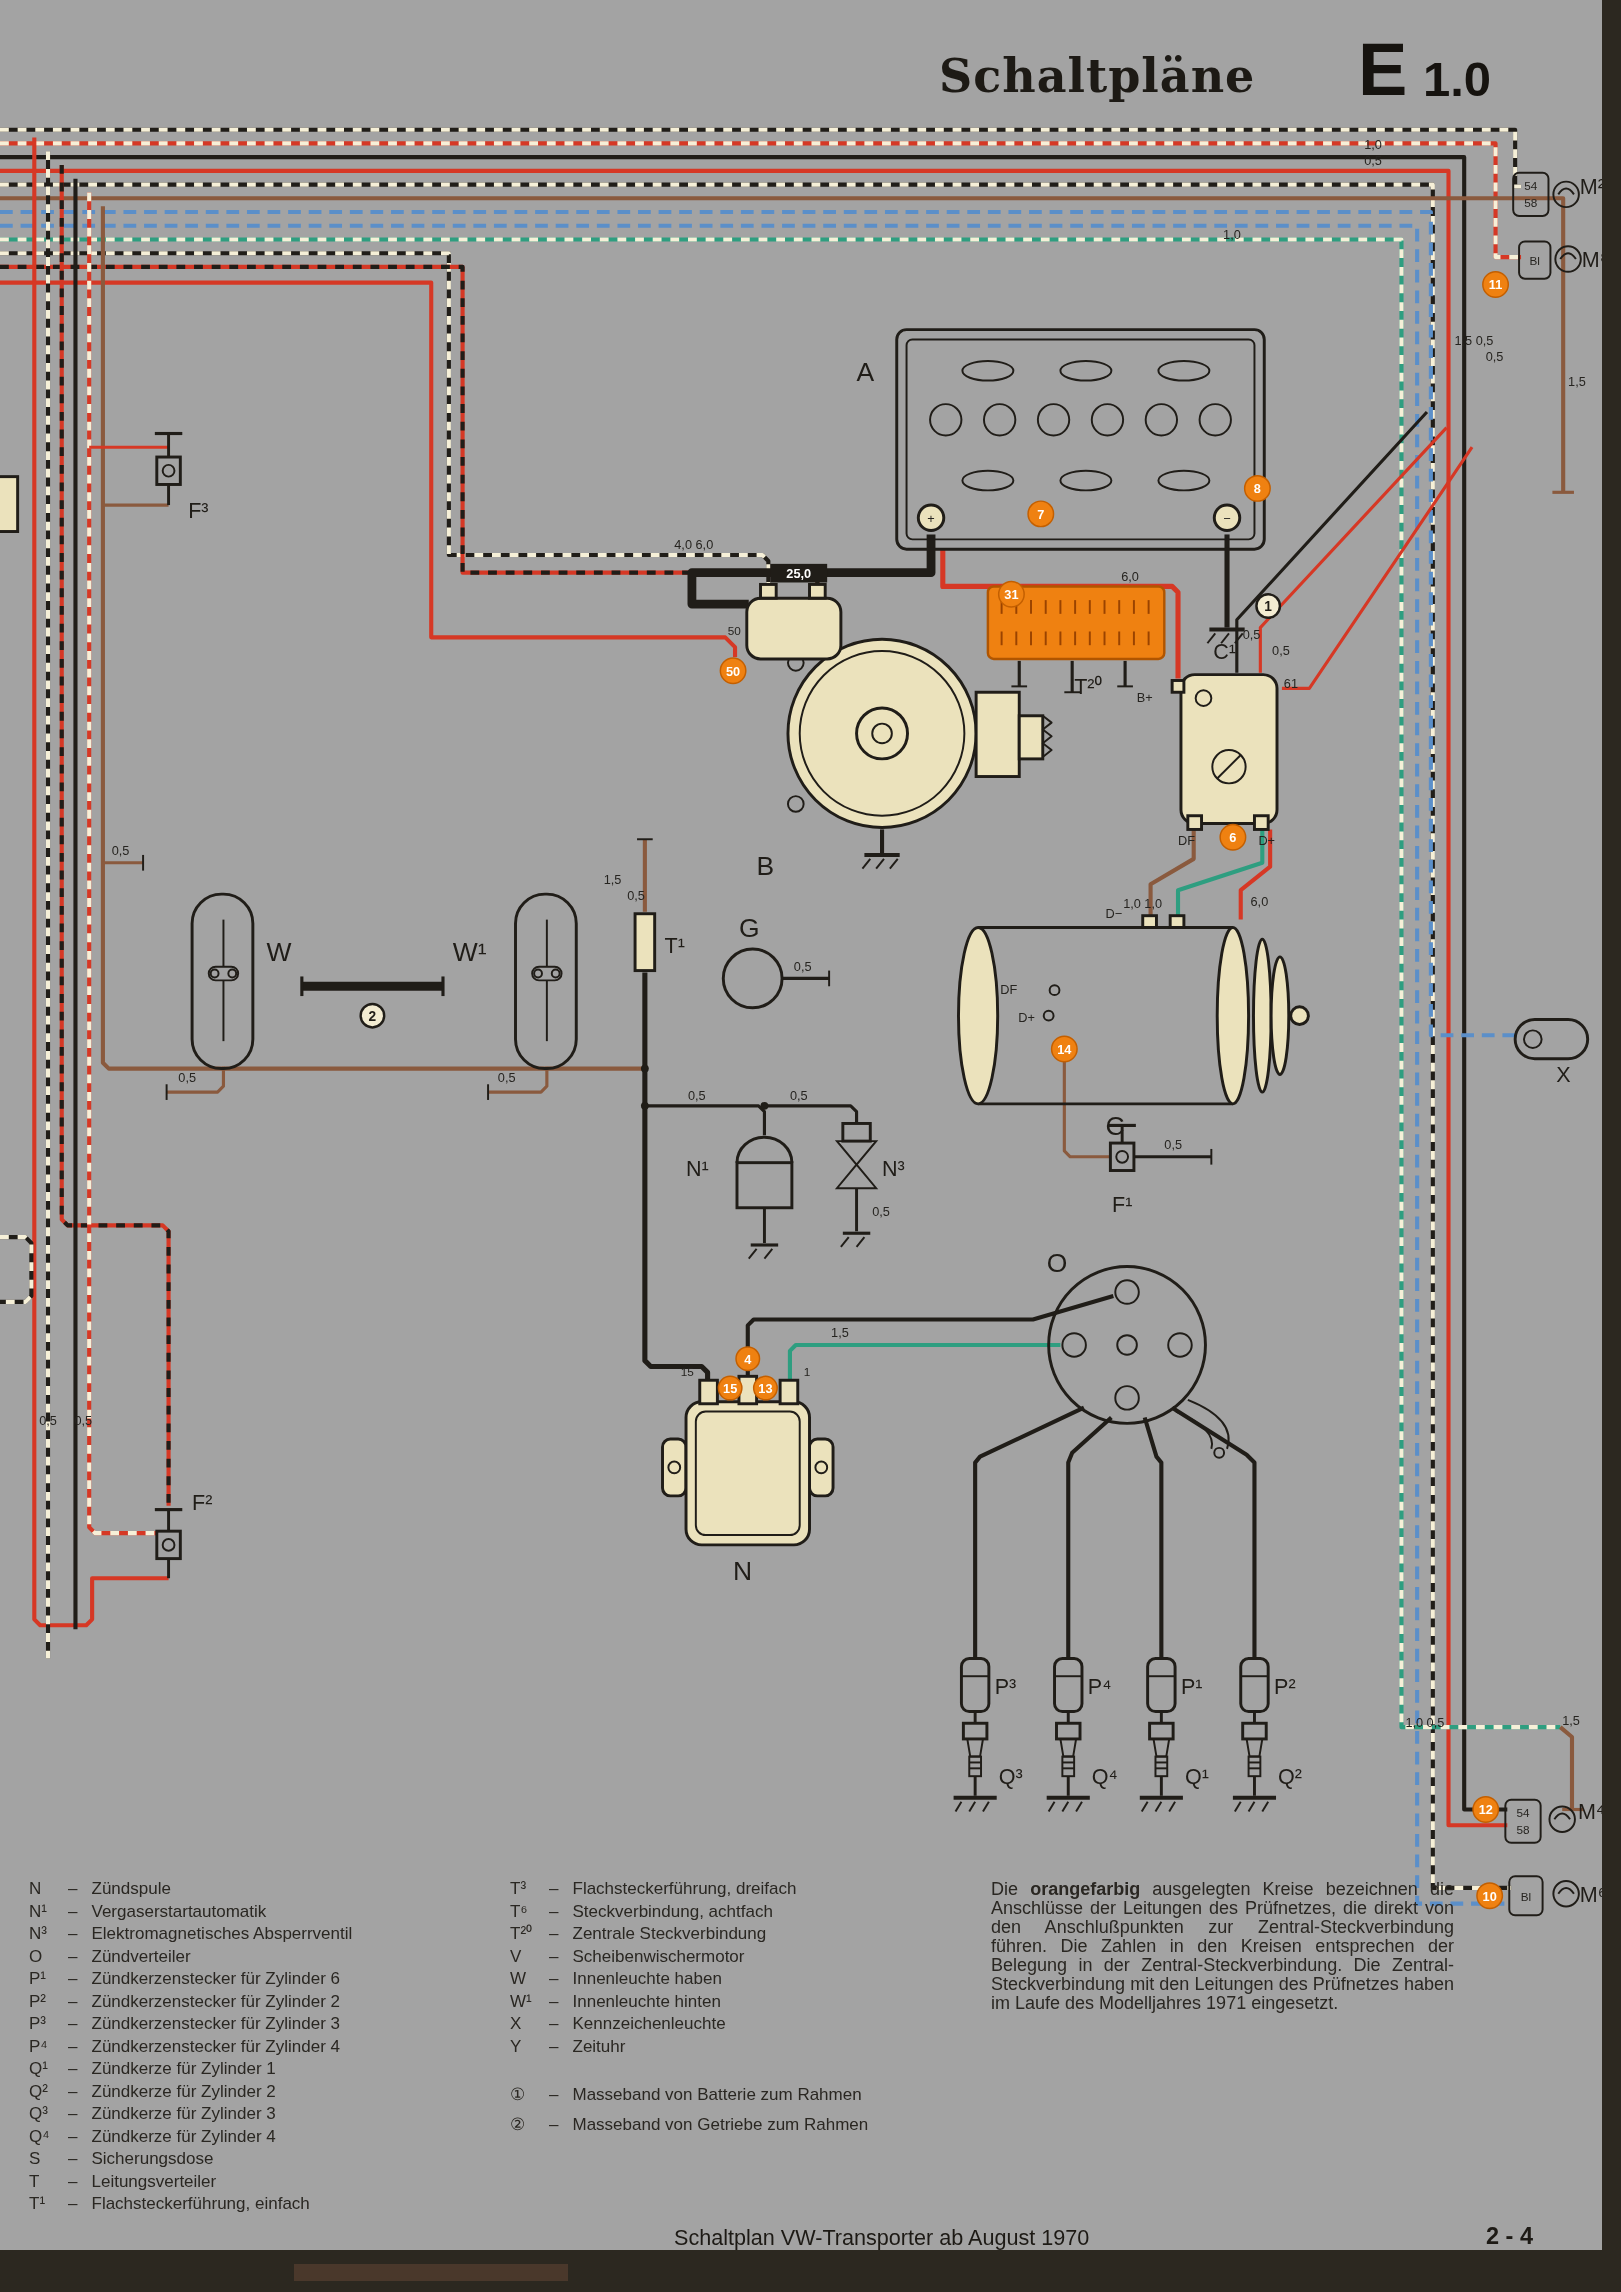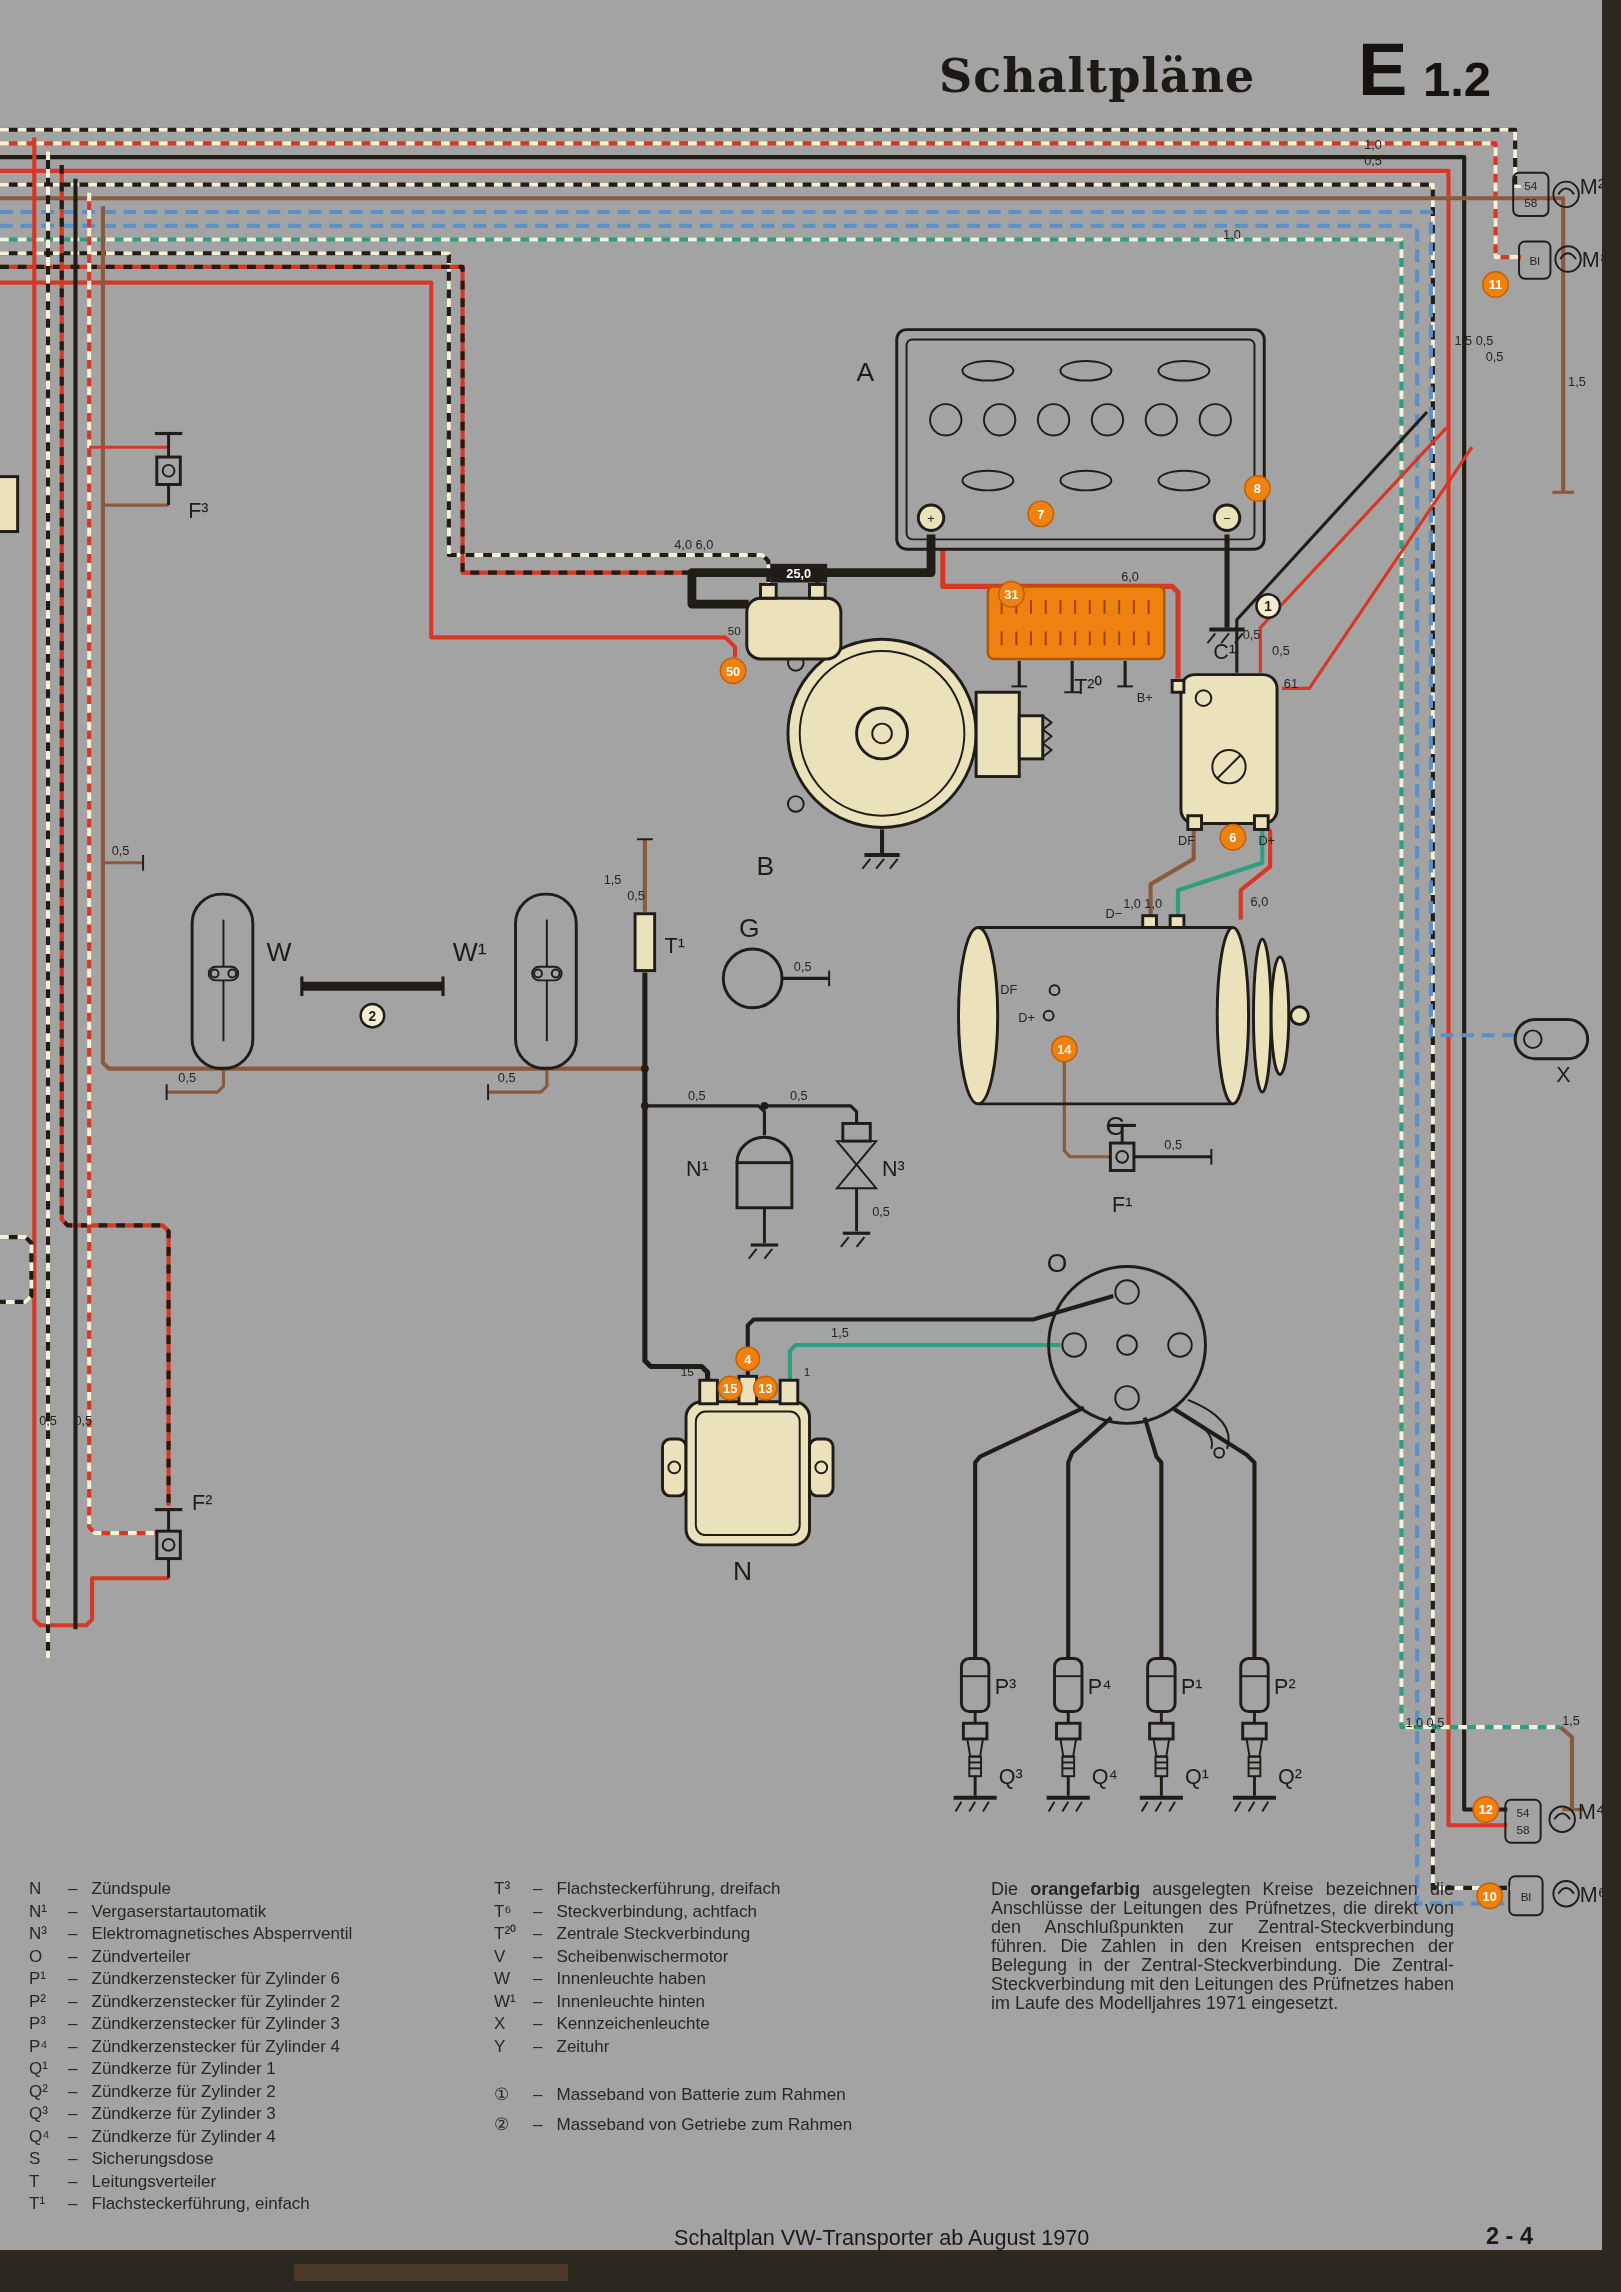--- a/index.html
+++ b/index.html
@@ -42,21 +42,21 @@
   .footer-caption{position:absolute;left:674px;top:2225px;font-weight:normal;font-size:21.6px;color:#1d1a15;}
   .footer-page{position:absolute;left:1486px;top:2223px;font-weight:bold;font-size:23.5px;color:#1d1a15;text-align:right;}
 </style>
 </head>
 <body>
 
 <div class="page">
 
   <div class="hdr-title">Schaltpläne</div>
   <div class="hdr-E">E</div>
-  <div class="hdr-num">1.2</div>
+  <div class="hdr-num">1.0</div>
 
   <svg width="1621" height="2293" viewBox="0 0 1654 2339">
 
     <g>
 
       <polyline class="s-k w4" points="0,132 1546,132 1546,190 1552,190"></polyline>
       <polyline class="ov-w w4" points="0,132 1546,132 1546,190 1552,190"></polyline>
 
       <polyline class="s-r w4" points="0,146 1526,146 1526,262 1552,262"></polyline>
       <polyline class="ov-w w4" points="0,146 1526,146 1526,262 1552,262"></polyline>
@@ -634,21 +634,21 @@
         <span class="ldash">–</span>
         <span>Leitungsverteiler</span>
       </div>
     <div class="lrow">
         <span class="lkey">T¹</span>
         <span class="ldash">–</span>
         <span>Flachsteckerführung, einfach</span>
       </div>
   </div>
 
-  <div class="legend" style="left:494px;top:1878px;width:490px;">
+  <div class="legend" style="left:510px;top:1878px;width:490px;">
     <div class="lrow">
         <span class="lkey">T³</span>
         <span class="ldash">–</span>
         <span>Flachsteckerführung, dreifach</span>
       </div>
     <div class="lrow">
         <span class="lkey">T⁶</span>
         <span class="ldash">–</span>
         <span>Steckverbindung, achtfach</span>
       </div>

